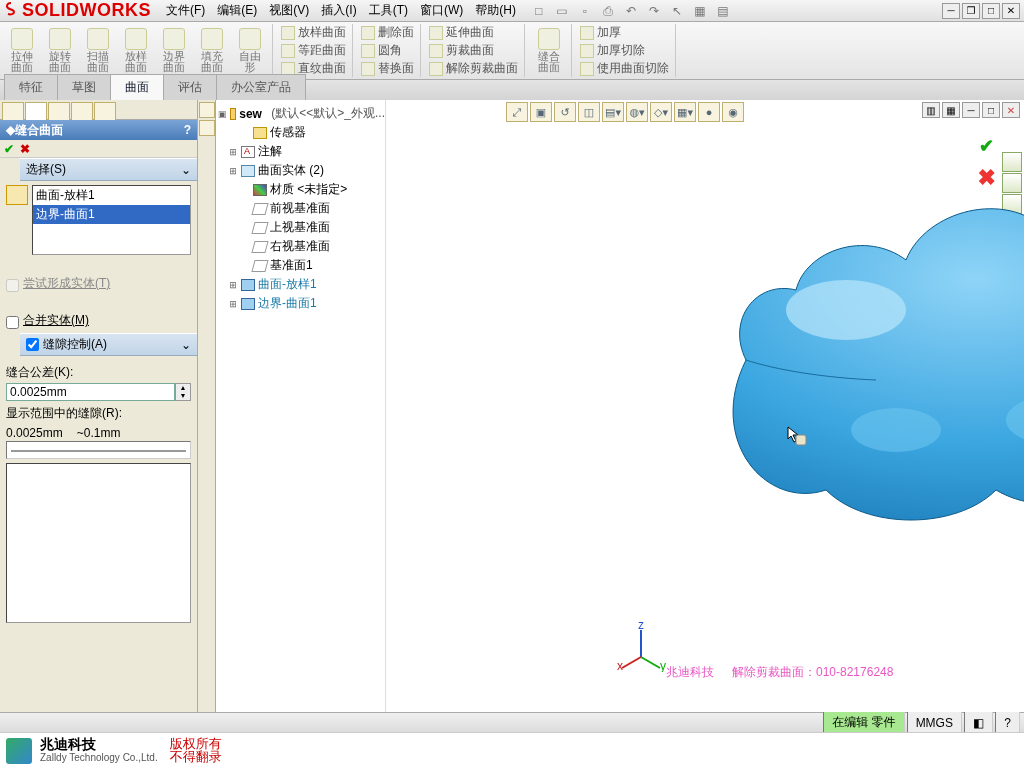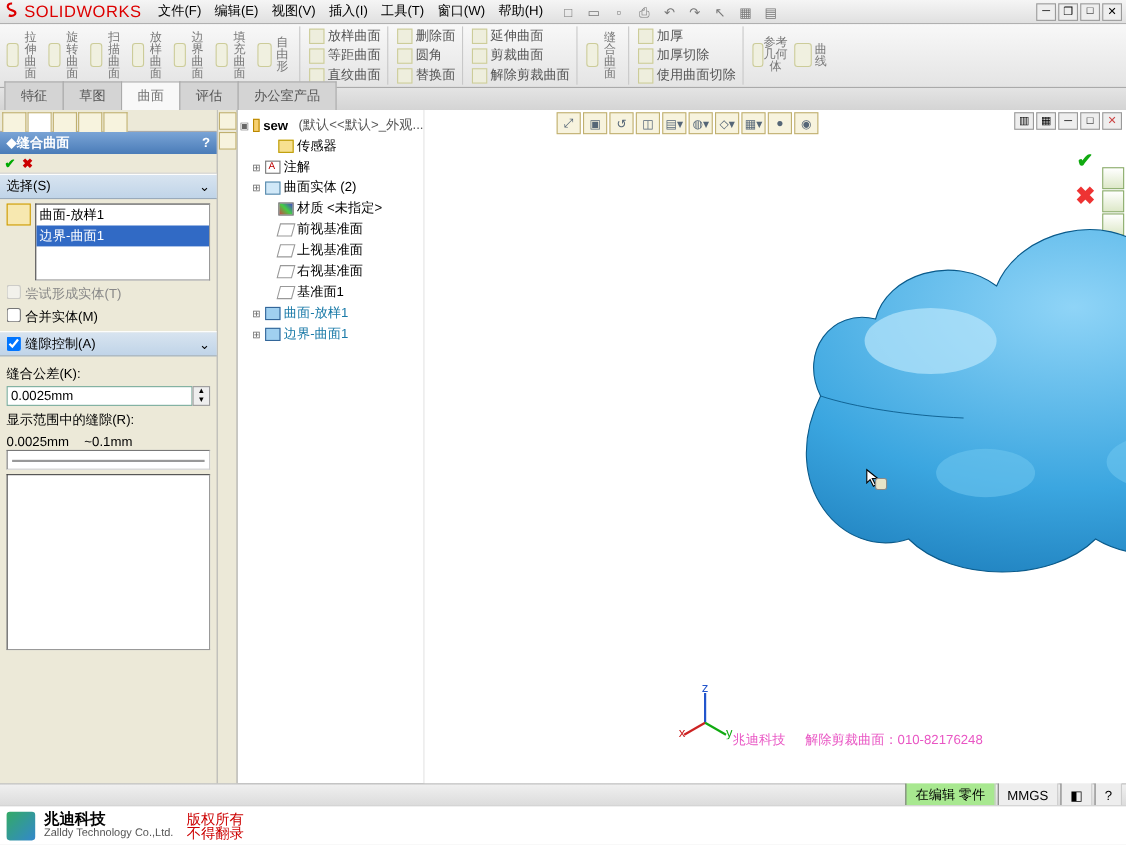--- a/index.html
+++ b/index.html
@@ -1,57 +1,57 @@
 <!DOCTYPE html>
 <html><head>
 <meta charset="utf-8">
 <style>
 * { margin: 0; padding: 0; box-sizing: border-box; font-family: "Microsoft YaHei", SimSun, sans-serif; font-size: 12px; }
 body { width: 1024px; height: 768px; overflow: hidden; background: #e8e8e8; display: flex; flex-direction: column; }
 .titlebar { height: 22px; background: linear-gradient(#f5f5f5,#e0e0e0); display: flex; align-items: center; padding: 0 4px; border-bottom: 1px solid #aaa; }
 .sw-logo { color: #d00; font-weight: bold; font-style: italic; margin-right: 4px; font-size: 13px; }
-.sw-name { color: #d00; font-weight: normal; font-size: 15px; letter-spacing: 0.5px; }
+.sw-name { color: #d00; font-weight: bold; font-size: 18px; letter-spacing: 0.5px; }
 .menubar { display: flex; margin-left: 10px; gap: 2px; }
 .menubar span { padding: 2px 5px; cursor: default; }
 .qat { display: flex; align-items: center; margin-left: 8px; gap: 3px; }
 .qat-btn { width: 20px; height: 18px; display: flex; align-items: center; justify-content: center; color: #777; cursor: default; }
 .win-ctrl { margin-left: auto; display: flex; gap: 2px; }
 .win-ctrl span { width: 18px; height: 16px; border: 1px solid #999; background: #eee; display: flex; align-items: center; justify-content: center; font-size: 10px; cursor: default; }
 .ribbon { height: 58px; background: linear-gradient(#f8f8f8,#e4e4e4); border-bottom: 1px solid #aaa; display: flex; align-items: stretch; padding: 2px 6px; gap: 8px; }
 .rb-grp { display: flex; align-items: center; border-right: 1px solid #c8c8c8; padding-right: 6px; gap: 6px; }
-.rb-btn { display: flex; flex-direction: row; align-items: center; justify-content: center; width: 32px; color: #777; cursor: default; }
+.rb-btn { display: flex; flex-direction: column; align-items: center; justify-content: center; width: 32px; color: #777; cursor: default; }
 .rb-btn .ic { width: 22px; height: 22px; background: #f0f0e0; border: 1px solid #cc9; border-radius: 3px; margin-bottom: 1px; }
 .rb-btn span { font-size: 11px; line-height: 11px; text-align: center; }
 .rb-col { display: flex; flex-direction: column; gap: 1px; }
 .rb-line { display: flex; align-items: center; gap: 3px; color: #555; height: 17px; cursor: default; }
 .rb-line .ic2 { width: 14px; height: 14px; background: #eed; border: 1px solid #cc9; }
 .tabs { height: 20px; background: linear-gradient(#e4e4e4,#d4d4d4); display: flex; align-items: flex-end; padding-left: 4px; }
 .tab { padding: 4px 14px; background: #d4d4d4; border: 1px solid #aaa; border-bottom: none; margin-right: -1px; color: #555; cursor: default; }
-.tab.active { background: #f8f8f8; font-weight: normal; color: #737373; }
+.tab.active { background: #f8f8f8; font-weight: normal; color: #0f172a; }
 .content { flex: 1; display: flex; position: relative; background: #fff; }
 .small-tb { width: 18px; background: #ece9d8; border-right: 1px solid #aaa; display: flex; flex-direction: column; padding-top: 2px; gap: 2px; }
 .small-tb .sb { width: 16px; height: 16px; margin: 0 auto; background: #f7f3de; border: 1px solid #c0b070; cursor: default; }
 .pmgr { width: 198px; background: #ece9d8; border-right: 1px solid #aaa; display: flex; flex-direction: column; }
 .pm-tabs { height: 20px; display: flex; background: #ece9d8; border-bottom: 1px solid #aaa; padding: 2px 2px 0 2px; gap: 1px; }
 .pm-tab { width: 22px; height: 18px; background: #f7f3de; border: 1px solid #c0b070; border-bottom: none; cursor: default; }
 .pm-tab.a { background: #fff; }
 .pm-head { height: 20px; background: linear-gradient(#7aa4d6,#4a7cb8); color: #fff; display: flex; align-items: center; padding: 0 6px; font-weight: bold; }
 .pm-head .q { margin-left: auto; color: #fff; font-weight: bold; }
 .pm-okrow { height: 18px; display: flex; align-items: center; padding: 0 4px; gap: 6px; border-bottom: 1px solid #ccc; }
 .ok-ic { color: #0a0; font-weight: bold; }
 .no-ic { color: #c00; font-weight: bold; }
-.pm-sechead { background: linear-gradient(#d8e4f0,#c0d4e8); padding: 2px 6px; border-top: 1px solid #fff; border-bottom: 1px solid #9ab; display: flex; align-items: center; }
+.pm-sechead { background: linear-gradient(#d8e4f0,#c0d4e8); padding: 2px 6px; border-top: 1px solid #fff; border-bottom: 1px solid #9ab; display: flex; align-items: center; margin-left: 20px; }
 .pm-sechead .exp { margin-left: auto; }
 .pm-body { padding: 4px 6px; }
 .sel-box { display: flex; gap: 4px; }
 .sel-ic { width: 22px; height: 20px; background: #f7e8b0; border: 1px solid #c90; }
 .sel-list { flex: 1; height: 70px; background: #fff; border: 1px inset #999; overflow: auto; }
 .sel-list div { padding: 1px 3px; }
 .sel-list .sel { background: #316ac5; color: #fff; }
-.chkrow { display: flex; align-items: flex-start; gap: 4px; margin-top: 4px; color: #888; }
+.chkrow { display: flex; align-items: flex-end; gap: 4px; margin-top: 20px; color: #888; text-decoration: underline; }
 .chkrow input { margin: 0; }
 .lbl { margin: 4px 0 2px 0; }
 .tol-inp { display: flex; }
 .tol-inp input { flex: 1; border: 1px solid #7a9; padding: 1px 3px; }
 .tol-inp .spn { width: 16px; background: #eee; border: 1px solid #999; display: flex; flex-direction: column; }
 .tol-inp .spn div { flex: 1; text-align: center; font-size: 7px; line-height: 7px; }
 .range-row { display: flex; gap: 14px; margin-top: 4px; }
 .slider { height: 18px; background: #fff; border: 1px inset #ccc; margin-top: 1px; position: relative; }
 .slider::before { content:""; position:absolute; left:4px; right:4px; top:8px; height:2px; background:#999; }
 .gap-box { height: 160px; background: #fff; border: 1px inset #999; margin-top: 4px; }
@@ -85,21 +85,21 @@
 .watermark { position: absolute; left: 280px; top: 560px; color: #e956c4; font-size: 18px; font-family: SimSun; }
 .triad { position: absolute; left: 230px; bottom: 40px; width: 50px; height: 50px; }
 .statusbar { height: 20px; background: linear-gradient(#f0f0f0,#dcdcdc); border-top: 1px solid #aaa; display: flex; align-items: center; padding: 0 4px; }
 .sb-pane { border: 1px inset #ccc; padding: 16px 8px; margin-left: 2px; background: #eee; }
 .sb-pane.g { background: #a8e890; }
 .footer-brand { height: 36px; background: #fff; border-top: 1px solid #ccc; display: flex; align-items: center; padding: 0 6px; gap: 8px; }
 .fb-logo { width: 26px; height: 26px; background: linear-gradient(135deg,#3a6,#38c); border-radius: 3px; }
 .fb-txt { display: flex; flex-direction: column; line-height: 13px; }
 .fb-cn { font-size: 14px; font-weight: bold; }
 .fb-en { font-size: 10px; color: #555; }
-.fb-note { color: #c00; font-family: Liberation Serif, serif; font-size: 13px; margin-left: 4px; line-height: 13px; }
+.fb-note { color: #c00; font-family: Liberation Mono, monospace; font-size: 13px; margin-left: 4px; line-height: 13px; }
 .ds-wm { position: absolute; right: 8px; top: 40px; color: #d8d4c8; font-size: 40px; font-style: italic; font-weight: bold; transform: rotate(-5deg); pointer-events: none; }
 </style>
 </head>
 <body>
 
 <div class="titlebar">
   <span class="sw-logo"><svg width="14" height="14">
         <path d="M7 1 C3 1 2 4 4 6 C6 8 10 7 10 10 C10 12 7 13 4 12" stroke="#d00" stroke-width="2" fill="none"></path>
       </svg></span>
   <span class="sw-name">SOLIDWORKS</span>
@@ -224,30 +224,20 @@
         </div>
       <div class="rb-line">
           <div class="ic2"></div>
           <span>加厚切除</span>
         </div>
       <div class="rb-line">
           <div class="ic2"></div>
           <span>使用曲面切除</span>
         </div>
     </div>
-  </div>
-  <div class="rb-grp" style="border-right:none">
-    <div class="rb-btn">
-        <div class="ic"></div>
-        <span>参考几何体</span>
-      </div>
-    <div class="rb-btn">
-        <div class="ic"></div>
-        <span>曲线</span>
-      </div>
   </div>
   <div class="ds-wm"></div>
 </div>
 
 <div class="tabs">
   <div class="tab">特征</div>
   <div class="tab">草图</div>
   <div class="tab active">曲面</div>
   <div class="tab">评估</div>
   <div class="tab">办公室产品</div>

